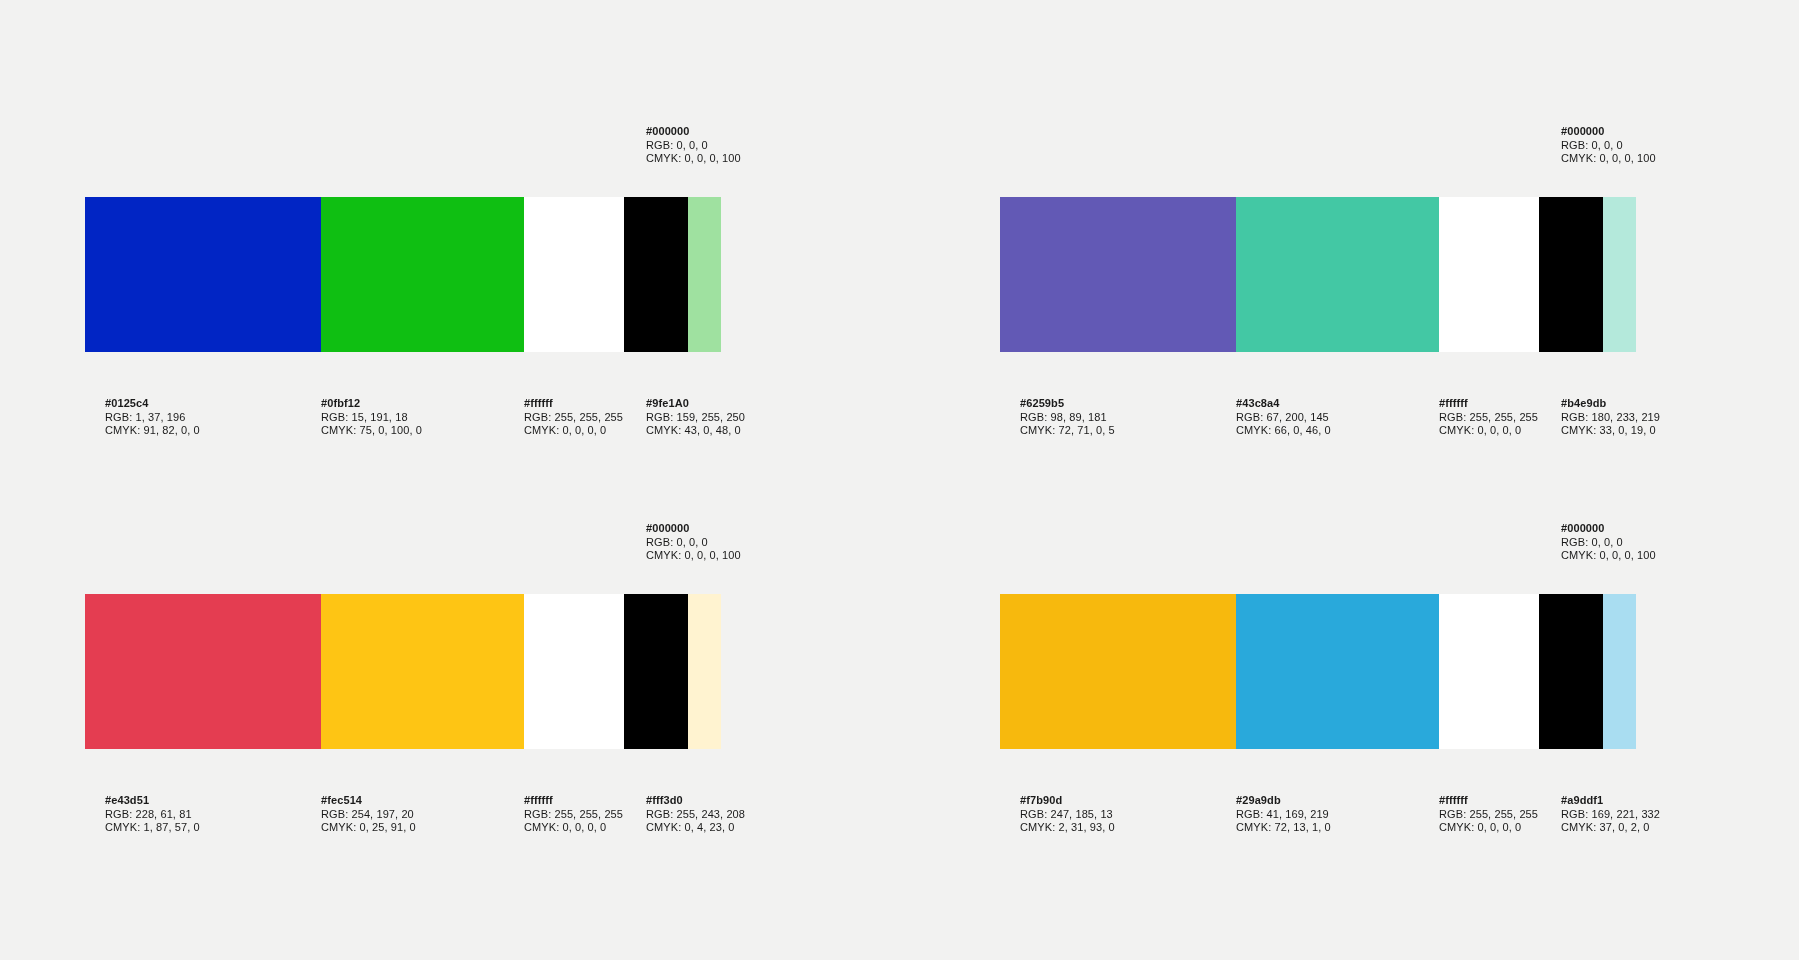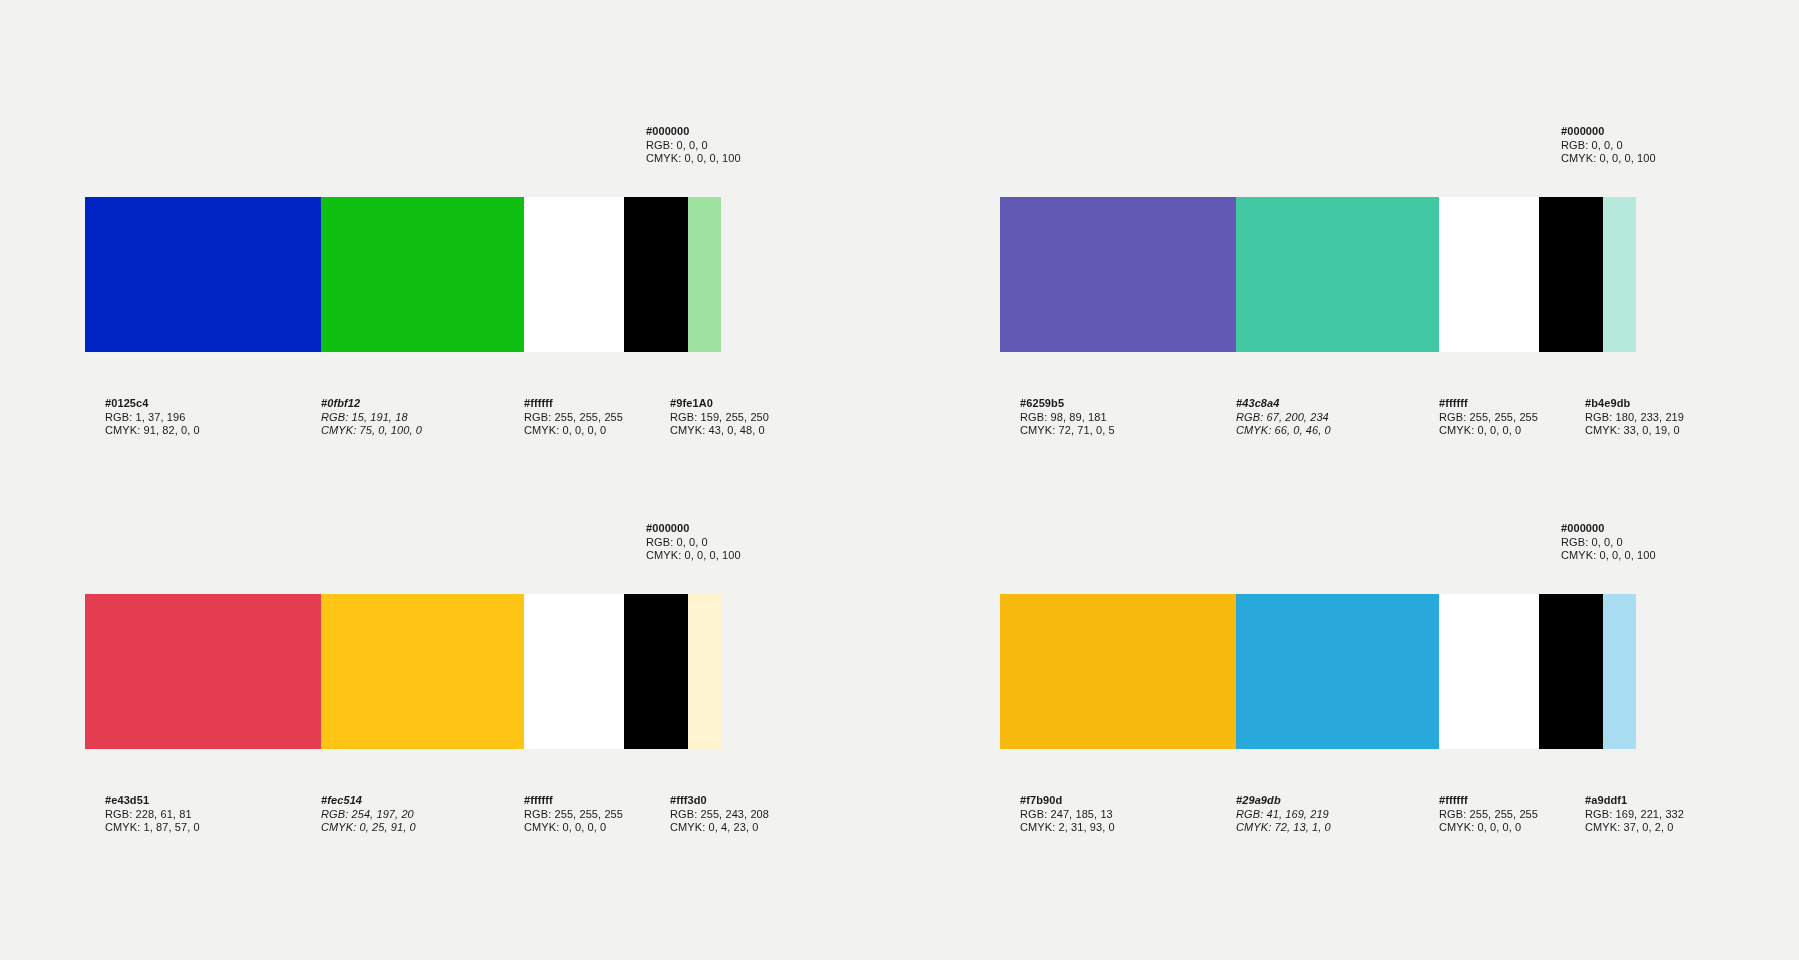--- a/index.html
+++ b/index.html
@@ -65,23 +65,23 @@
     left: 0;
     width: 657px;
     height: 60px;
   }
   .caption {
     position: absolute;
     top: 0;
     white-space: nowrap;
   }
   .cap-0 { left: 0px; margin-left: 20px;   }
-  .cap-1 { left: 236px; font-style: italic; }
+  .cap-1 { left: 236px; }
   .cap-2 { left: 439px; }
-  .cap-3 { left: 561px; margin-left: 24px; }
+  .cap-3 { left: 561px; }
 
   .cap-line {
     display: block;
     font-size: 11px;
     line-height: 13.5px;
     color: #1a1a1a;
     letter-spacing: 0.1px;
   }
   .cap-hex { font-weight: 700; }
 </style>
@@ -139,21 +139,21 @@
         <div class="swatch sw-accent" style="background: rgb(180, 233, 219);"></div>
       </div>
       <div class="caption-row">
         <div class="caption cap-0">
           <span class="cap-line cap-hex">#6259b5</span>
           <span class="cap-line">RGB: 98, 89, 181</span>
           <span class="cap-line">CMYK: 72, 71, 0, 5</span>
         </div>
         <div class="caption cap-1">
           <span class="cap-line cap-hex">#43c8a4</span>
-          <span class="cap-line">RGB: 67, 200, 234</span>
+          <span class="cap-line">RGB: 67, 200, 145</span>
           <span class="cap-line">CMYK: 66, 0, 46, 0</span>
         </div>
         <div class="caption cap-2">
           <span class="cap-line cap-hex">#ffffff</span>
           <span class="cap-line">RGB: 255, 255, 255</span>
           <span class="cap-line">CMYK: 0, 0, 0, 0</span>
         </div>
         <div class="caption cap-3">
           <span class="cap-line cap-hex">#b4e9db</span>
           <span class="cap-line">RGB: 180, 233, 219</span>

